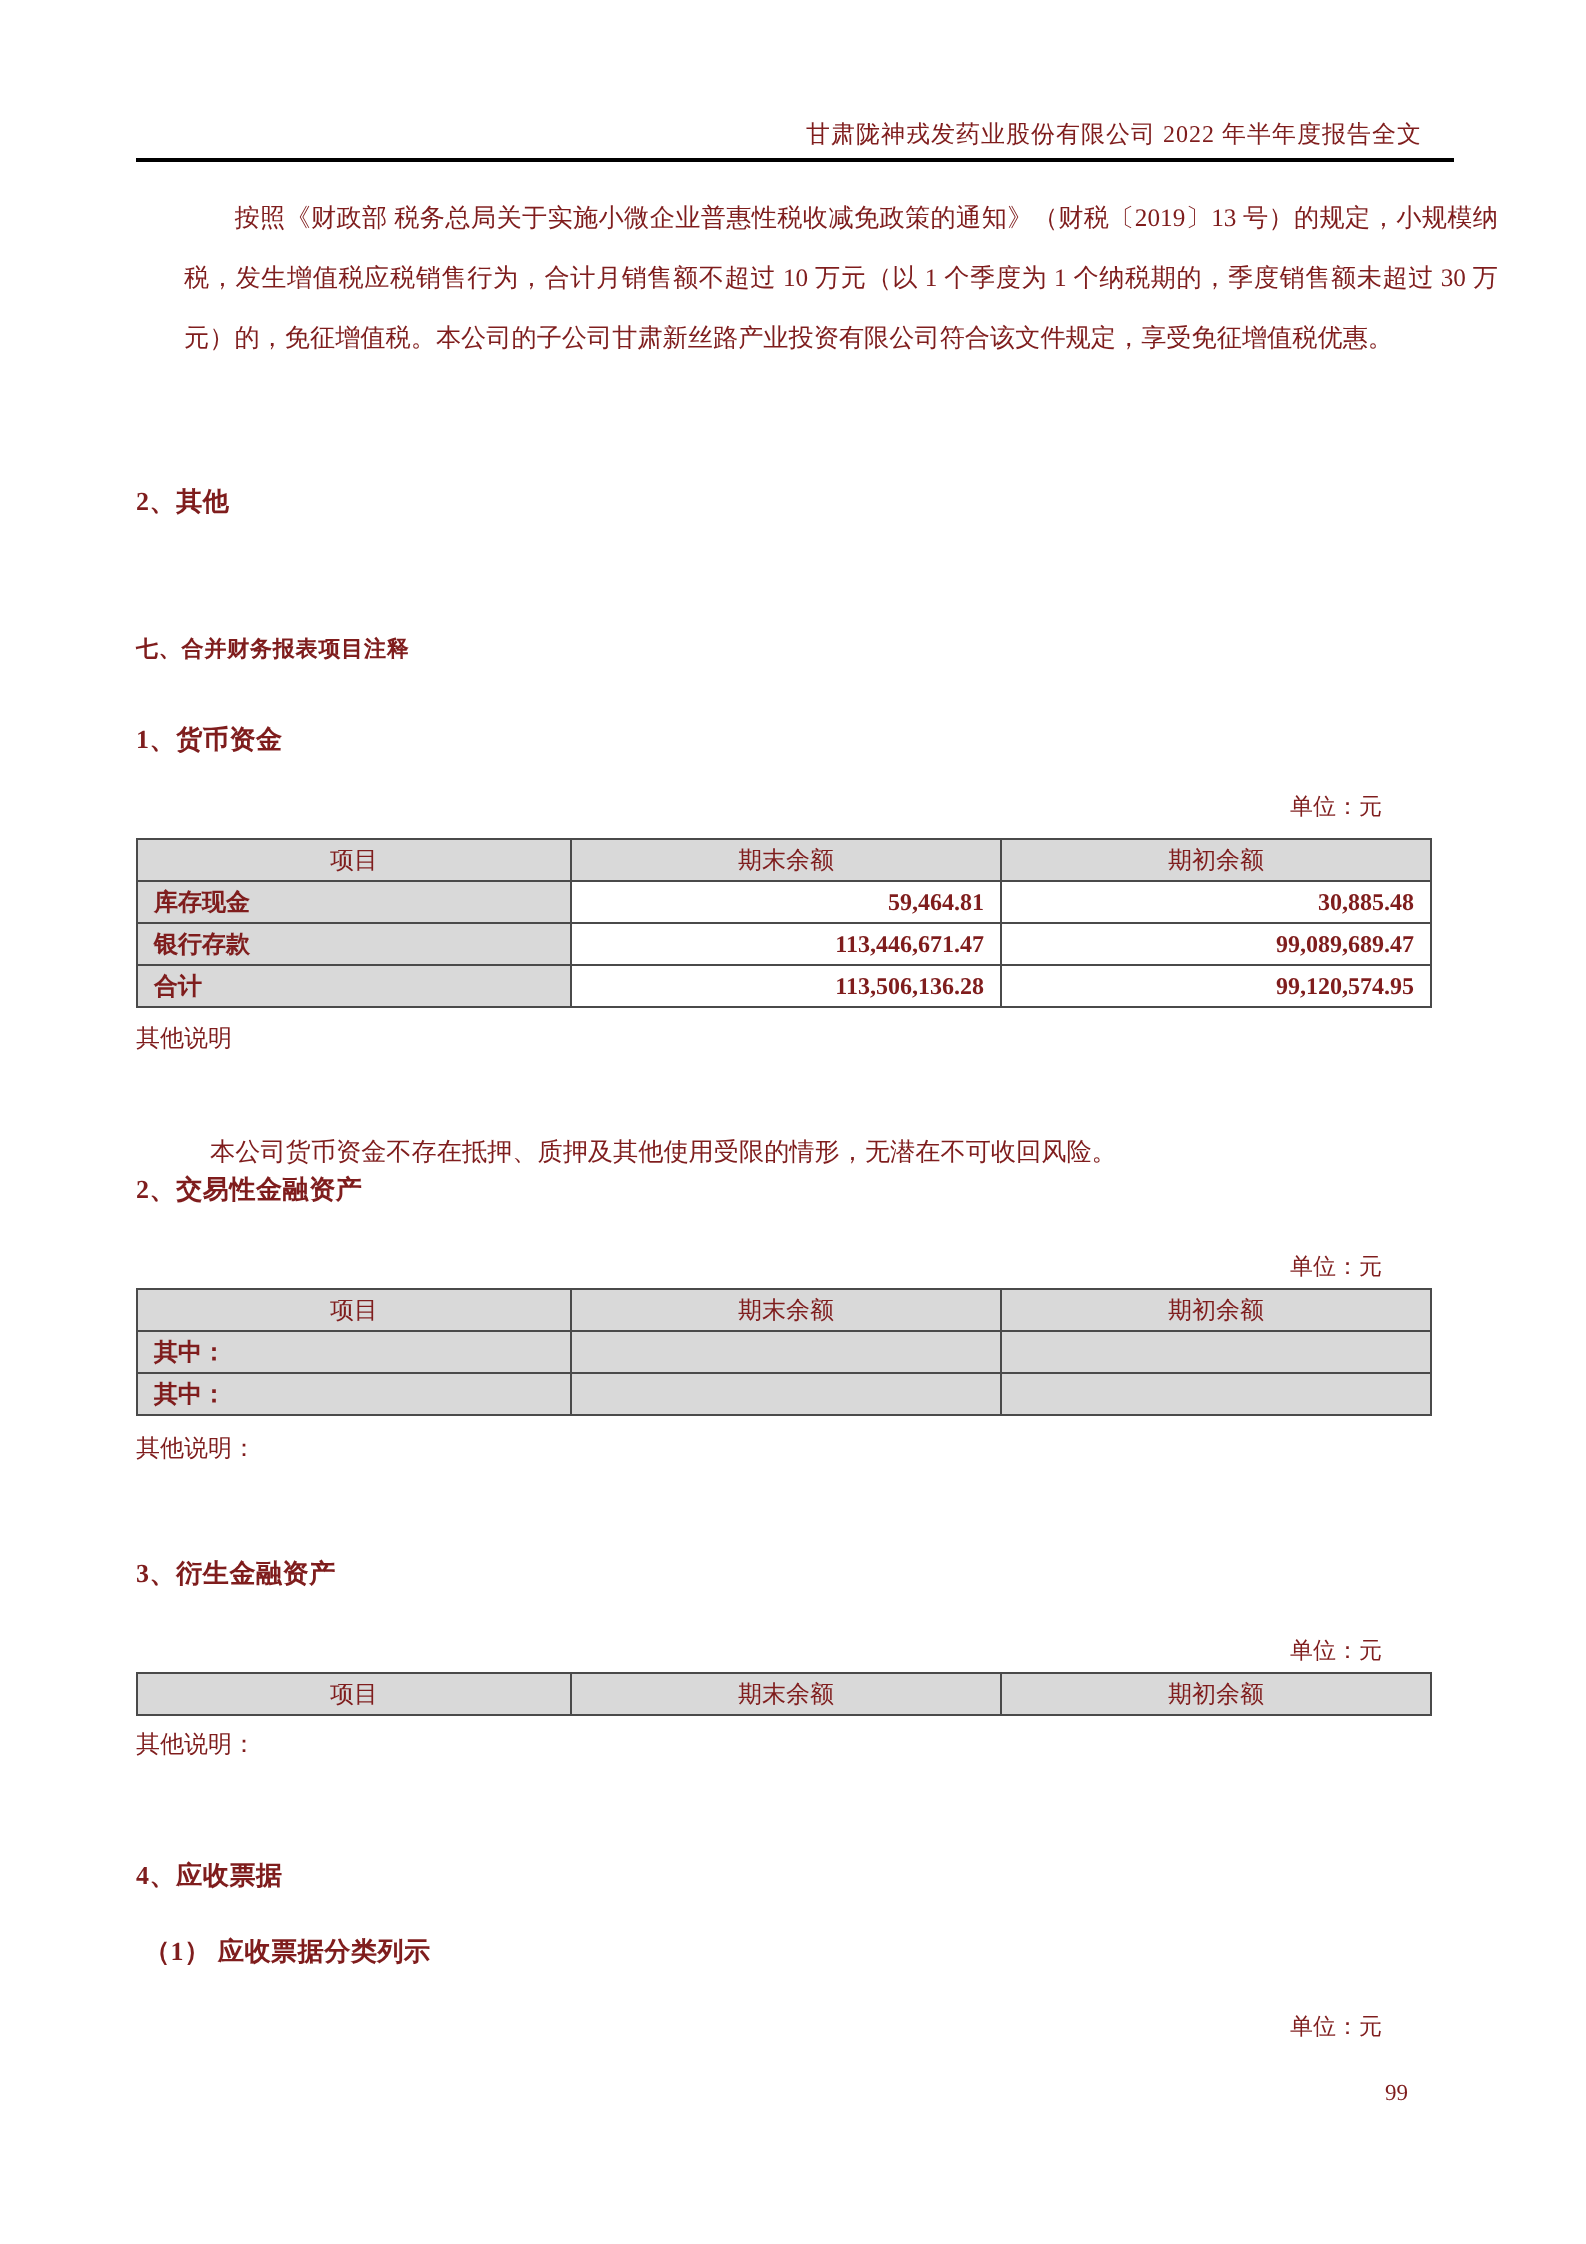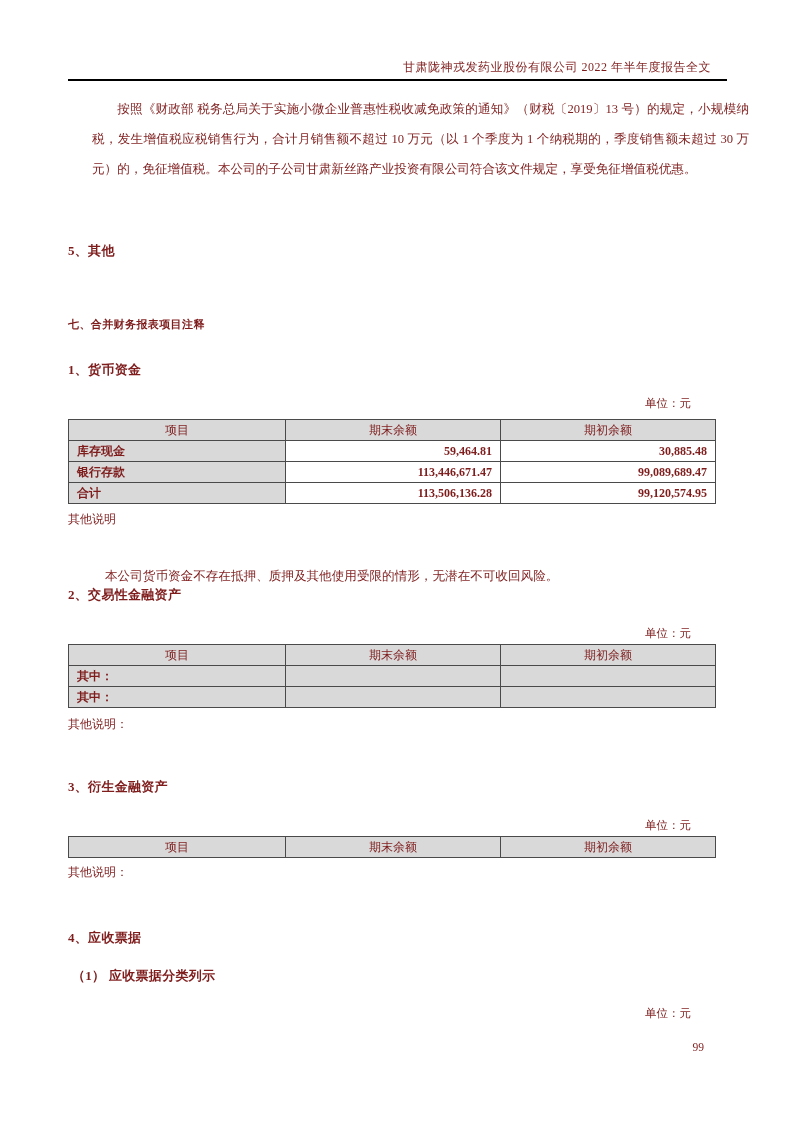--- a/index.html
+++ b/index.html
@@ -71,21 +71,21 @@
 </head>
 <body>
 
 <div class="page">
 
   <div class="abs doc-header">甘肃陇神戎发药业股份有限公司 2022 年半年度报告全文</div>
   <div class="abs header-rule"></div>
 
   <div class="abs body-paragraph">按照《财政部 税务总局关于实施小微企业普惠性税收减免政策的通知》（财税〔2019〕13 号）的规定，小规模纳税，发生增值税应税销售行为，合计月销售额不超过 10 万元（以 1 个季度为 1 个纳税期的，季度销售额未超过 30 万元）的，免征增值税。本公司的子公司甘肃新丝路产业投资有限公司符合该文件规定，享受免征增值税优惠。</div>
 
-  <div class="abs h-sub" style="top:242px; left:68px;">5、其他</div>
+  <div class="abs h-sub" style="top:242px; left:68px;">2、其他</div>
 
   <div class="abs h-major" style="top:317px; left:68px;">七、合并财务报表项目注释</div>
 
   <div class="abs h-sub" style="top:361px; left:68px;">1、货币资金</div>
 
   <div class="abs unit-label" style="top:396px;">单位：元</div>
 
   <table class="abs fin-table" style="top:419px;">
     <colgroup>
         <col style="width:217px">

